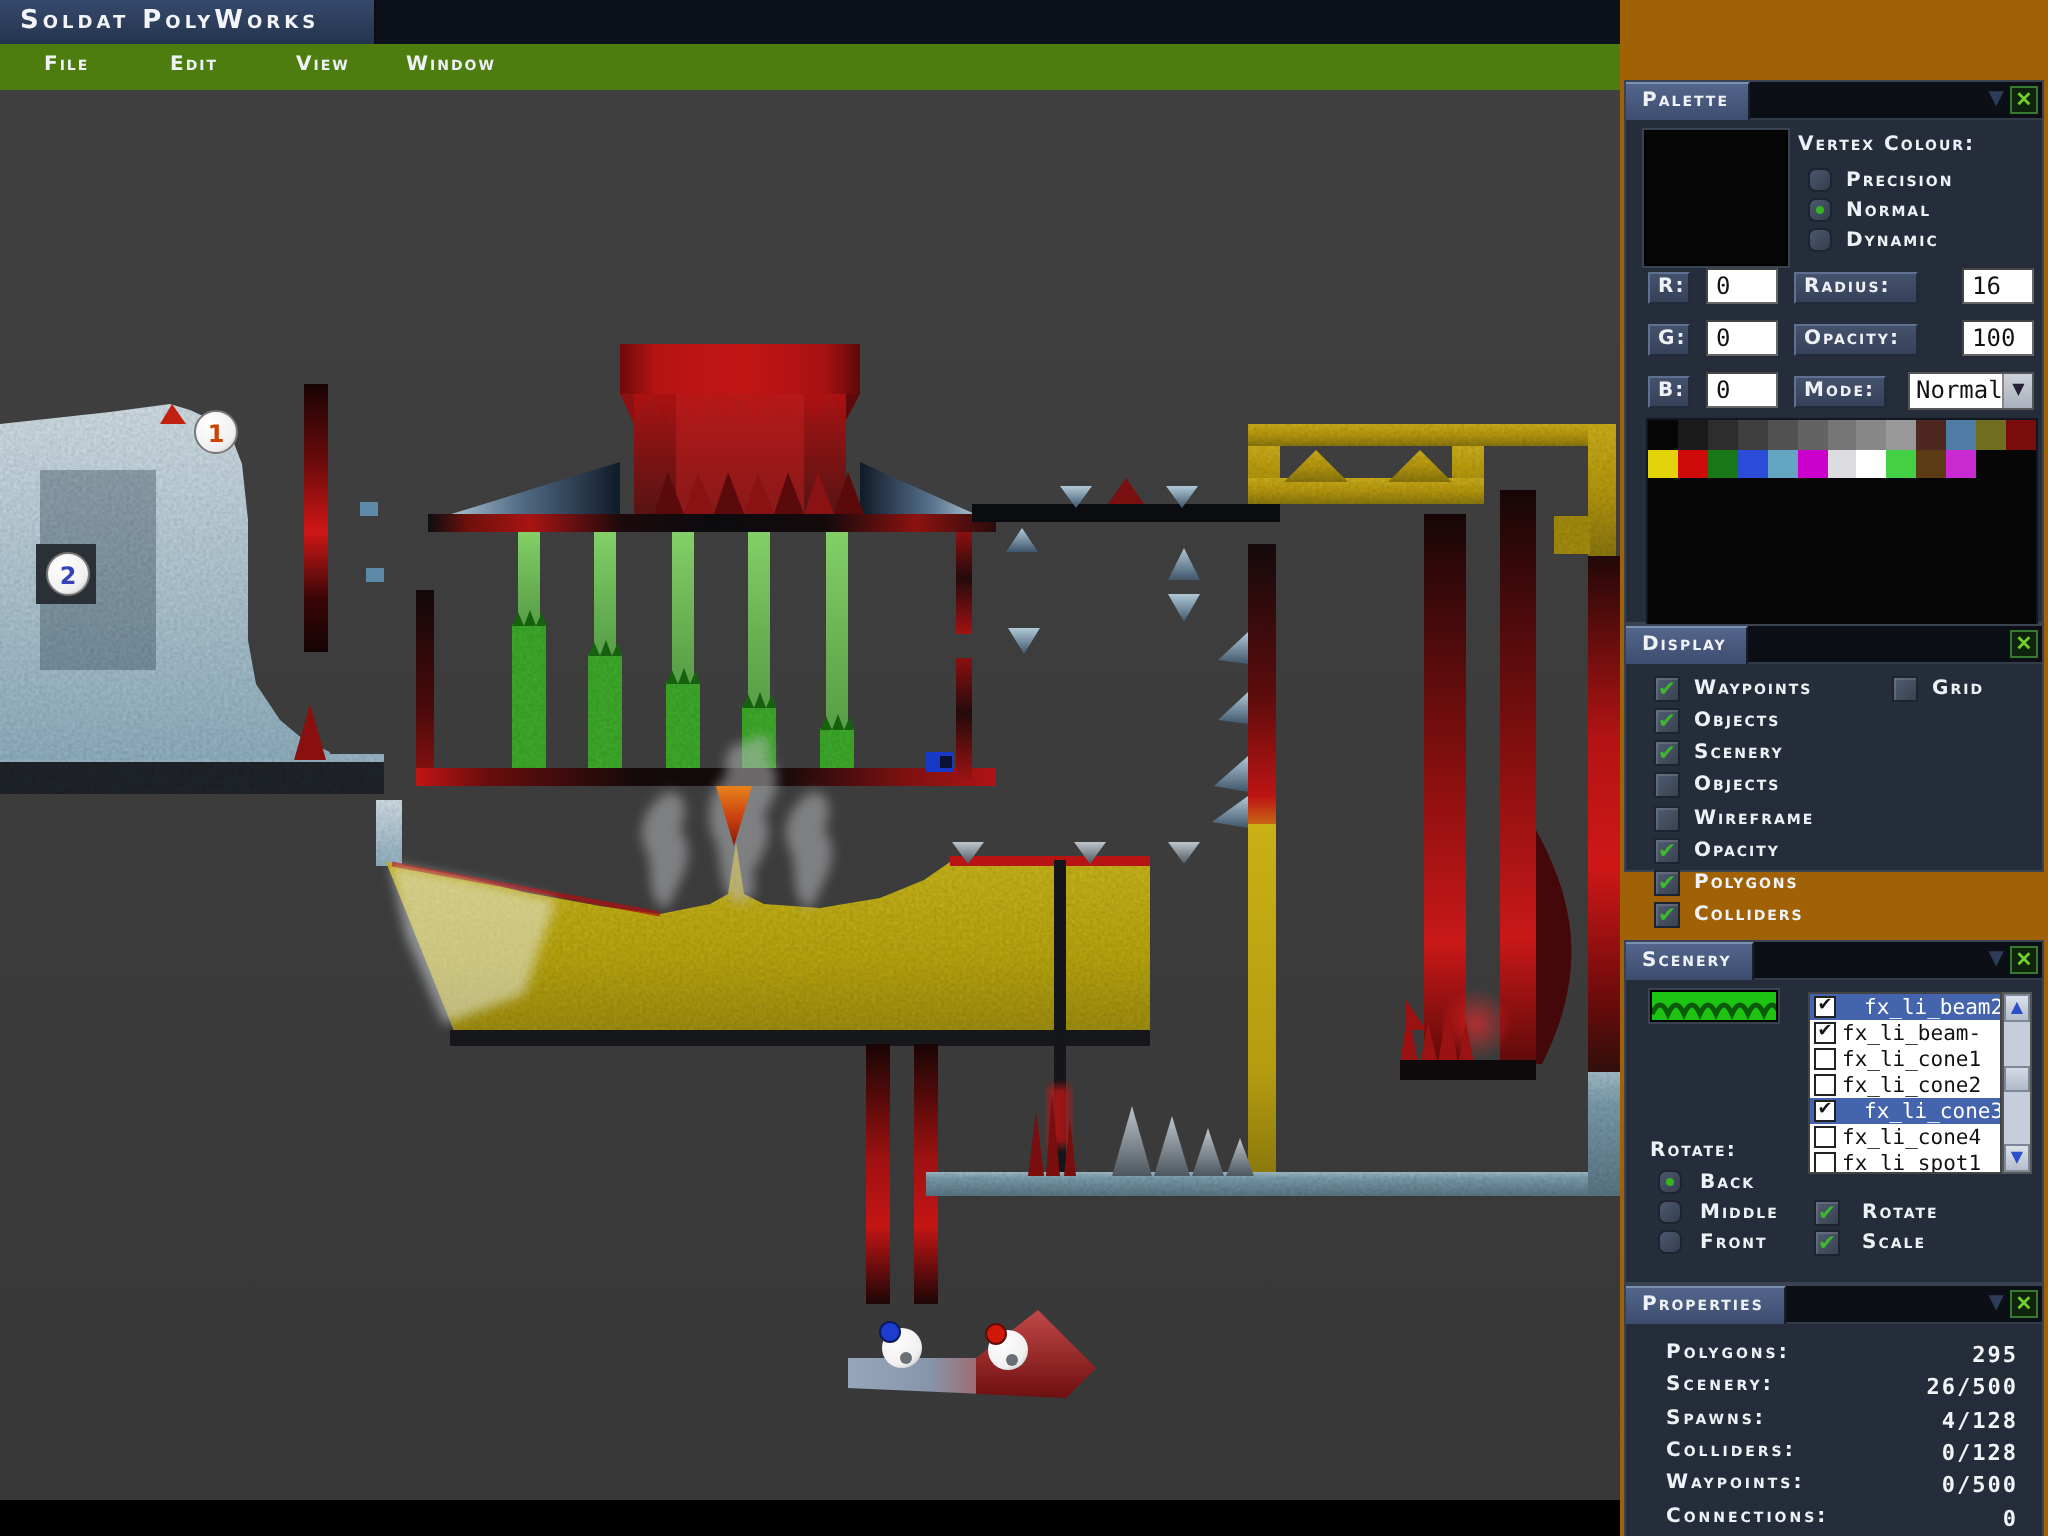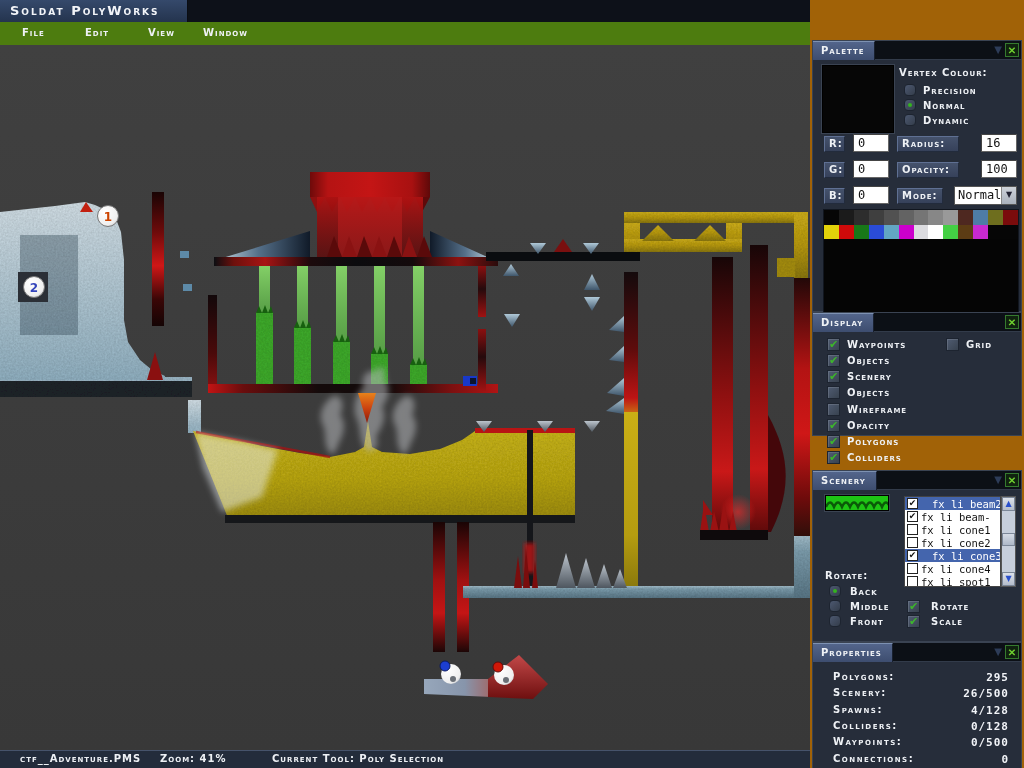--- a/index.html
+++ b/index.html
@@ -439,25 +439,20 @@
         <circle cx="108" cy="171" r="10.5" fill="url(#gBall)" stroke="#777" stroke-width="1"></circle>
         <text x="108" y="176" text-anchor="middle" font-family="DejaVu Sans, sans-serif" font-size="12" font-weight="bold" fill="#cc4400">1</text>
       </g>
       <g>
         <circle cx="34" cy="242" r="10.5" fill="url(#gBall)" stroke="#777" stroke-width="1"></circle>
         <text x="34" y="247" text-anchor="middle" font-family="DejaVu Sans, sans-serif" font-size="12" font-weight="bold" fill="#3344bb">2</text>
       </g>
     </svg>
   </div>
 
-  <div class="statusbar">
-    <span class="status-item sc" style="left:20px">ctf__Adventure.PMS</span>
-    <span class="status-item sc" style="left:160px">Zoom: 41%</span>
-    <span class="status-item sc" style="left:272px">Current Tool: Poly Selection</span>
-  </div>
 
   <div class="sidebar">
 
     <div class="panel" style="top:40px;height:272px;">
       <div class="phead">
         <div class="ptab sc">Palette</div>
         <div class="pctrl">
           <span class="pcollapse">▼</span>
           <button class="pclose"><span>✕</span></button>
         </div>

